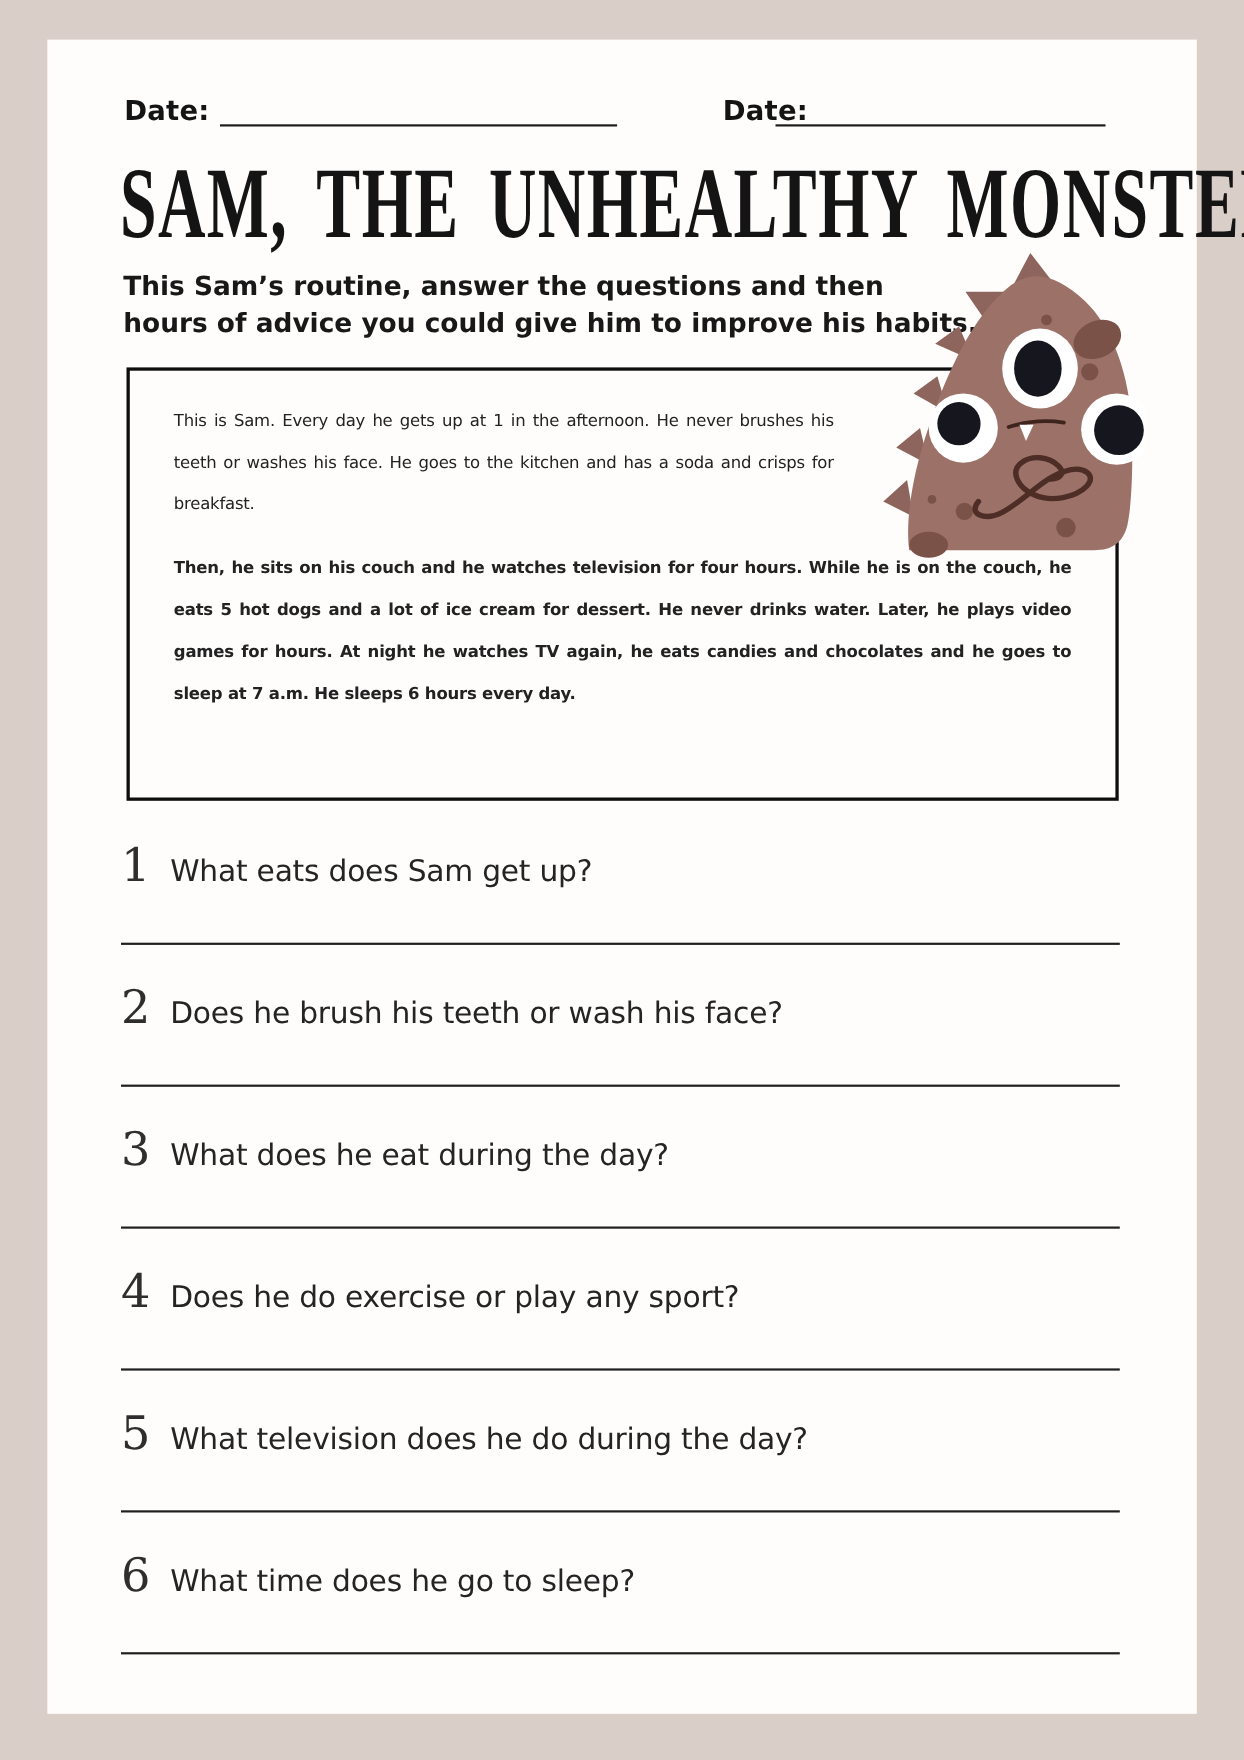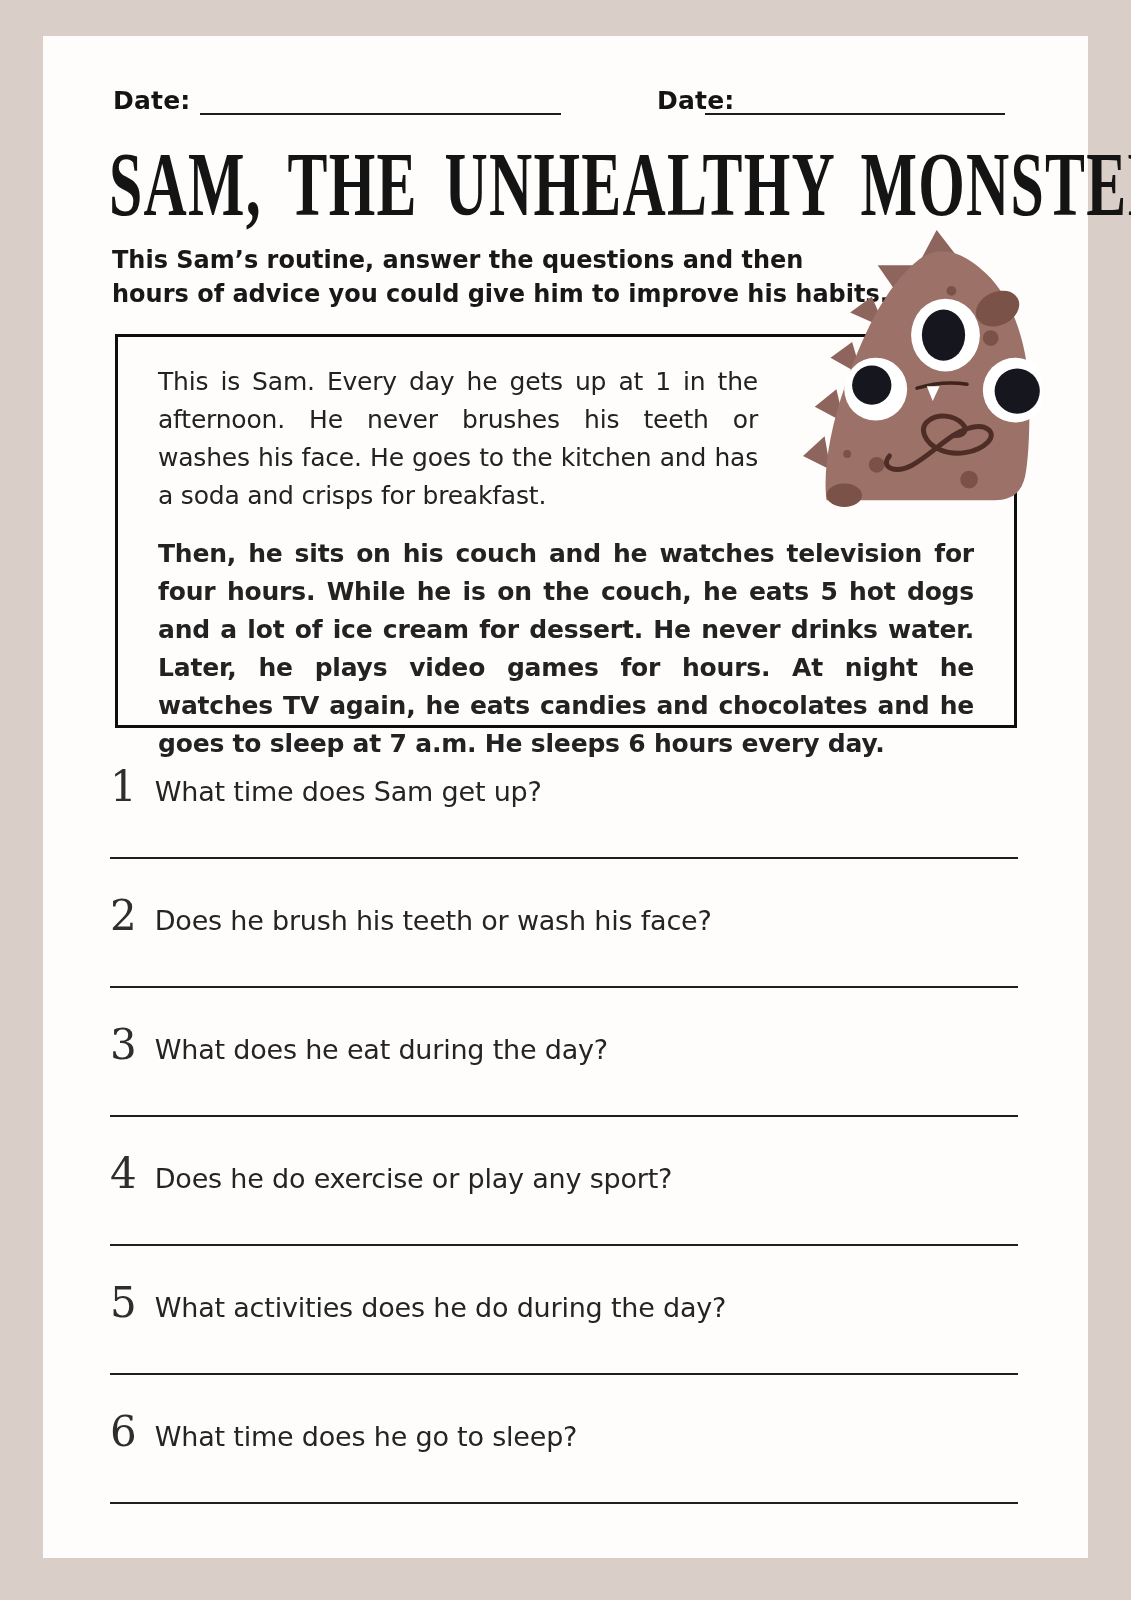--- a/index.html
+++ b/index.html
@@ -23,21 +23,21 @@
            line-height:96px; white-space:nowrap; letter-spacing:2px; word-spacing:16px;
            transform:scaleX(0.65); transform-origin:left center; color:#141414; }
 
   
   .instructions { position:absolute; left:69px; top:207px; font-weight:700; font-size:24px;
                   line-height:34px; color:#181818; }
 
   
   .passage-box { position:absolute; left:72px; top:298px; width:902px; height:394px;
                  border:3px solid #0e0e0e; background:#fefdfc; padding:26px 40px 10px 40px; z-index:1; }
-  .passage-box p { font-size:25px; line-height:38px; letter-spacing:-0.2px; text-align:justify; color:#222; }
+  .passage-box p { font-size:15px; line-height:38px; letter-spacing:-0.2px; text-align:justify; color:#222; }
   .p1 { width:600px; margin-bottom:20px; }
   .p2 { width:100%;font-weight:bold; }
 
   
   .monster { position:absolute; left:748px; top:190px; width:250px; height:285px; z-index:2; }
 
   
   .question { position:absolute; left:67px; width:908px; }
   .q-row { display:flex; align-items:baseline; gap:18px; }
   .q-num { font-family:"DejaVu Serif", serif; font-size:42px; line-height:42px;
@@ -104,21 +104,21 @@
         <path d="M126 165 Q 152 157 177 161" stroke="#3f241e" stroke-width="3.5" fill="none" stroke-linecap="round"></path>
         <path d="M136 163 L149 163 L142 178 Z" fill="#ffffff"></path>
       </g>
 
       <path d="M98 234 C 88 246 104 252 120 244 C 142 232 158 212 178 206 C 196 200 208 210 198 220 C 188 230 166 235 150 228 C 134 221 127 206 138 198 C 147 191 163 192 172 201 C 179 208 173 214 163 213" stroke="#4e2d26" stroke-width="5" fill="none" stroke-linecap="round"></path>
     </svg>
 
     <div class="question" style="top:730px">
       <div class="q-row">
         <span class="q-num">1</span>
-        <span class="q-text">What time does Sam get up?</span>
+        <span class="q-text">What eats does Sam get up?</span>
       </div>
     </div>
     <div class="answer-line" style="top:821px"></div>
 
     <div class="question" style="top:859px">
       <div class="q-row">
         <span class="q-num">2</span>
         <span class="q-text">Does he brush his teeth or wash his face?</span>
       </div>
     </div>
@@ -136,21 +136,21 @@
       <div class="q-row">
         <span class="q-num">4</span>
         <span class="q-text">Does he do exercise or play any sport?</span>
       </div>
     </div>
     <div class="answer-line" style="top:1208px"></div>
 
     <div class="question" style="top:1246px">
       <div class="q-row">
         <span class="q-num">5</span>
-        <span class="q-text">What activities does he do during the day?</span>
+        <span class="q-text">What television does he do during the day?</span>
       </div>
     </div>
     <div class="answer-line" style="top:1337px"></div>
 
     <div class="question" style="top:1375px">
       <div class="q-row">
         <span class="q-num">6</span>
         <span class="q-text">What time does he go to sleep?</span>
       </div>
     </div>

